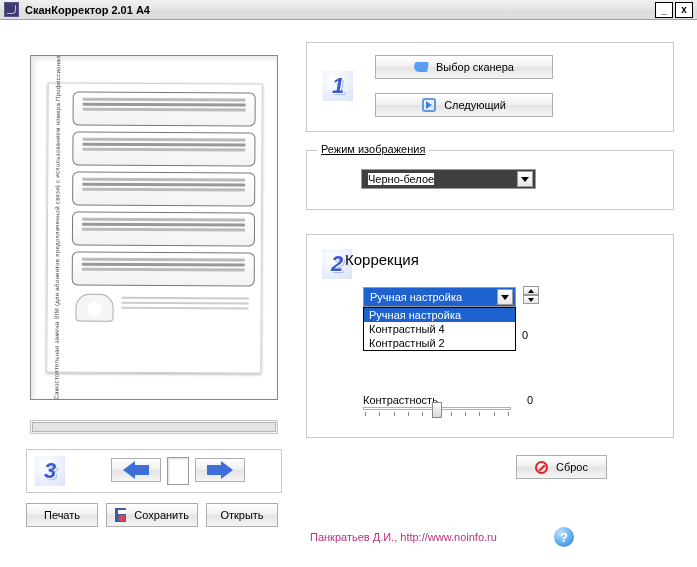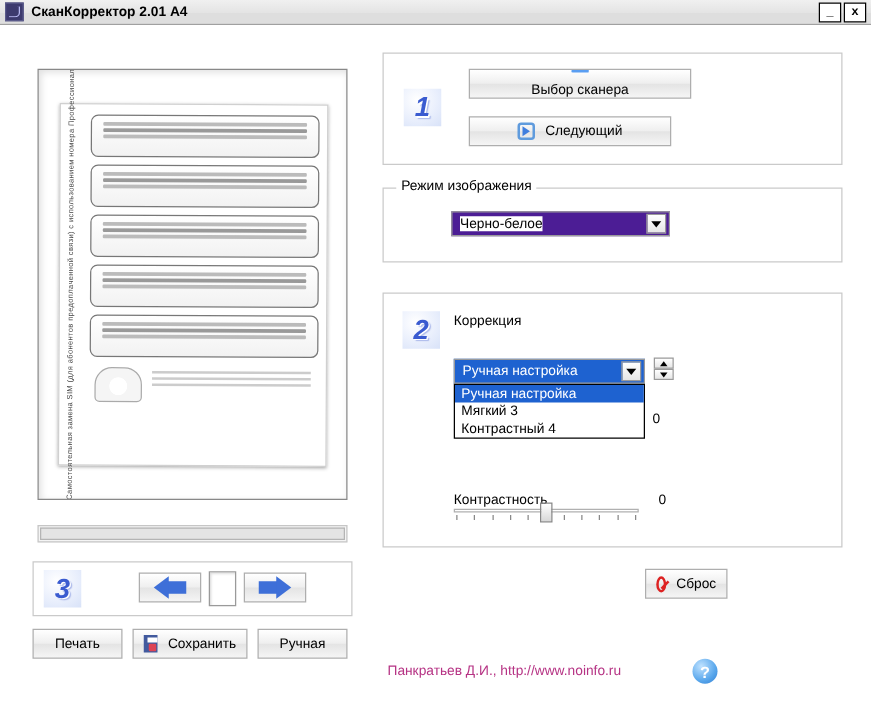--- a/index.html
+++ b/index.html
@@ -45,21 +45,21 @@
   }
   .h-scroll-thumb {
     position:absolute; left:1px; top:1px; width:244px; height:10px; background:#e4e4e4;
     border:1px solid #b4b4b4;
   }
 
   .group {
     position:absolute; border:1px solid #cacaca; background:#fff;
   }
   .group > .legend {
-    position:absolute; top:-8px; left:10px; background:#fff; padding:0 4px; font-size:11px; color:#000;
+    position:absolute; top:-8px; left:10px; background:#fff; padding:0 4px; font-size:11px; color:#000;text-decoration:underline;
   }
 
   .btn {
     height:24px; background: linear-gradient(180deg,#fff,#efefef 48%,#e4e4e4 52%,#f5f5f5);
     border:1px solid #aeaeae; font-size:11px; display:flex; align-items:center; justify-content:center;
     gap:8px; cursor:default; padding:0 8px;
   }
 
   .icon-scanner { width:14px; height:10px; background:#5a9ef2; border-radius:2px 2px 0 6px; transform:skewX(-10deg);}
   .icon-next { width:14px; height:14px; border:2px solid #5f9bdd; border-radius:3px; display:flex; align-items:center; justify-content:center;}
@@ -76,21 +76,21 @@
   .icon-arrow-r::before{ left:0;}  .icon-arrow-r::after{ right:0; border-left:12px solid #3e6fd8;}
   .icon-help{ width:20px; height:20px; border-radius:50%; background:radial-gradient(circle at 35% 30%, #bfe2ff, #59a7ec 60%, #2f7dd2); color:#fff; font-weight:bold; font-size:13px; display:flex; align-items:center; justify-content:center;}
 
   .bignum {
     width:30px; height:30px; font-size:22px; font-style:italic; font-weight:bold; color:#3a5bd0;
     text-shadow: 1px 1px 0 #fff, 2px 2px 1px #a9b7ea; display:flex; align-items:center; justify-content:center;
     background:radial-gradient(circle at 35% 30%, #fff, #e8eefc 60%, #d8e2f8);
   }
 
   .combo {
-    height:20px; border:1px solid #9a9a9a; background:#4c1d95; display:flex; align-items:center;
+    height:20px; border:1px solid #9a9a9a; background:#404040; display:flex; align-items:center;
     font-size:11px; padding:0 2px 0 6px; position:relative;
   }
   .combo .arrow {
     width:16px; height:16px; margin-left:auto; border:1px solid #9a9a9a;
     background:linear-gradient(180deg,#fff,#e6e6e6); display:flex; align-items:center; justify-content:center;
   }
   .combo .arrow::after{ content:""; border-left:4px solid transparent; border-right:4px solid transparent; border-top:5px solid #000;}
   .combo-sel {
     background:#fff; color:#000;
   }
@@ -174,55 +174,55 @@
         </div>
       </div>
     </div>
   </div>
   <div class="h-scroll-track">
     <div class="h-scroll-thumb"></div>
   </div>
 
   <div class="group" style="left:306px; top:42px; width:368px; height:90px;">
     <div class="bignum" style="position:absolute; left:16px; top:28px;">1</div>
-    <div class="btn" style="position:absolute; left:68px; top:12px; width:178px;flex-direction:column;">
+    <div class="btn" style="position:absolute; left:68px; top:12px; width:178px;">
       <span class="icon-scanner"></span>
       <span>Выбор сканера</span>
     </div>
-    <div class="btn" style="position:absolute; left:68px; top:50px; width:162px;">
+    <div class="btn" style="position:absolute; left:68px; top:50px; width:178px;">
       <span class="icon-next"></span>
       <span>Следующий</span>
     </div>
   </div>
 
   <div class="group" style="left:306px; top:150px; width:368px; height:60px;">
     <span class="legend">Режим изображения</span>
     <div class="combo" style="position:absolute; left:54px; top:18px; width:175px;">
       <span class="combo-sel">Черно-белое</span>
       <span class="arrow"></span>
     </div>
   </div>
 
   <div class="group" style="left:306px; top:234px; width:368px; height:204px;">
     <div class="bignum" style="position:absolute; left:15px; top:14px;">2</div>
-    <div style="position:absolute; left:56px; top:16px; font-size:11px;">Коррекция</div>
+    <div style="position:absolute; left:38px; top:16px; font-size:15px;">Коррекция</div>
 
     <div class="combo" style="position:absolute; left:56px; top:52px; width:153px; background:#1e62d0; color:#fff;">
       <span>Ручная настройка</span>
       <span class="arrow"></span>
     </div>
     <div class="spin" style="position:absolute; left:216px; top:51px;">
       <div class="s-btn up"></div>
       <div class="s-btn dn"></div>
     </div>
 
     <div class="dropdown" style="left:56px; top:72px; width:153px;">
       <div class="opt hl">Ручная настройка</div>
-      <div class="opt">Мягкий 3</div>
       <div class="opt">Контрастный 4</div>
+      <div class="opt">Контрастный 2</div>
     </div>
 
     <div style="position:absolute; left:215px; top:94px; font-size:11px;">0</div>
     <div style="position:absolute; left:56px; top:108px; height:1px; width:145px; background:#d0d0d0;"></div>
 
     <div class="slider-row" style="position:absolute; left:56px; top:156px; width:170px; justify-content:space-between;">
       <span>Контрастность</span>
       <span>0</span>
     </div>
     <div style="position:absolute; left:56px; top:172px; width:148px;">
@@ -238,21 +238,21 @@
           <span></span>
           <span></span>
           <span></span>
           <span></span>
           <span></span>
           <span></span>
       </div>
     </div>
   </div>
 
-  <div class="btn" style="position:absolute; left:516px; top:455px; width:66px;">
+  <div class="btn" style="position:absolute; left:516px; top:455px; width:91px;">
     <span class="icon-cancel"></span>
     <span>Сброс</span>
   </div>
 
   <div class="group" style="left:26px; top:449px; width:256px; height:44px;">
     <div class="bignum" style="position:absolute; left:8px; top:6px;">3</div>
     <div class="btn" style="position:absolute; left:84px; top:8px; width:50px;">
       <span class="icon-arrow-l"></span>
     </div>
     <div class="nav-track" style="position:absolute; left:140px; top:7px;"></div>
@@ -262,21 +262,21 @@
   </div>
 
   <div class="btn" style="position:absolute; left:26px; top:503px; width:72px;align-items:center;">
     <span>Печать</span>
   </div>
   <div class="btn" style="position:absolute; left:106px; top:503px; width:92px;">
     <span class="icon-diskette"></span>
     <span>Сохранить</span>
   </div>
   <div class="btn" style="position:absolute; left:206px; top:503px; width:72px;">
-    <span>Ручная</span>
+    <span>Открыть</span>
   </div>
 
   <a class="credit" style="position:absolute; left:310px; top:531px;">Панкратьев Д.И., http://www.noinfo.ru</a>
   <div class="icon-help" style="position:absolute; left:554px; top:527px;">
       <span>?</span>
     </div>
 
 </div>
 
 </body></html>

